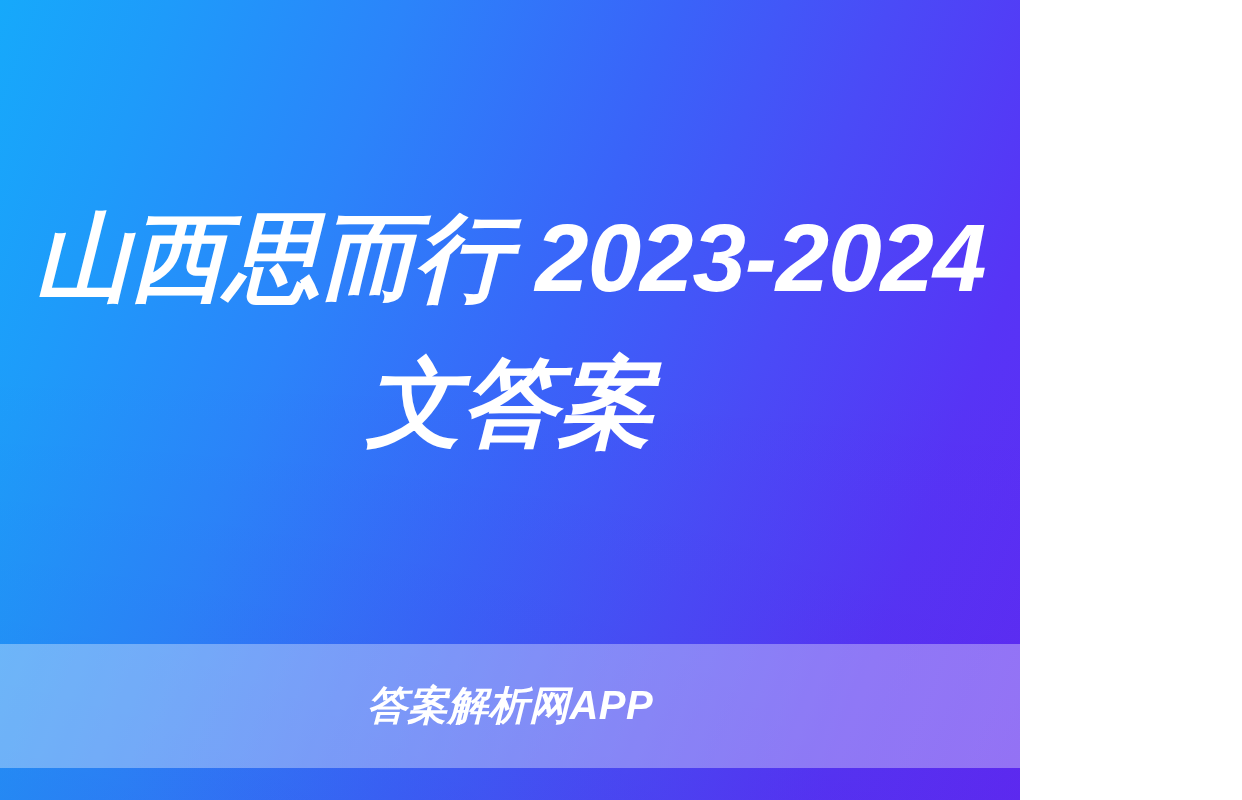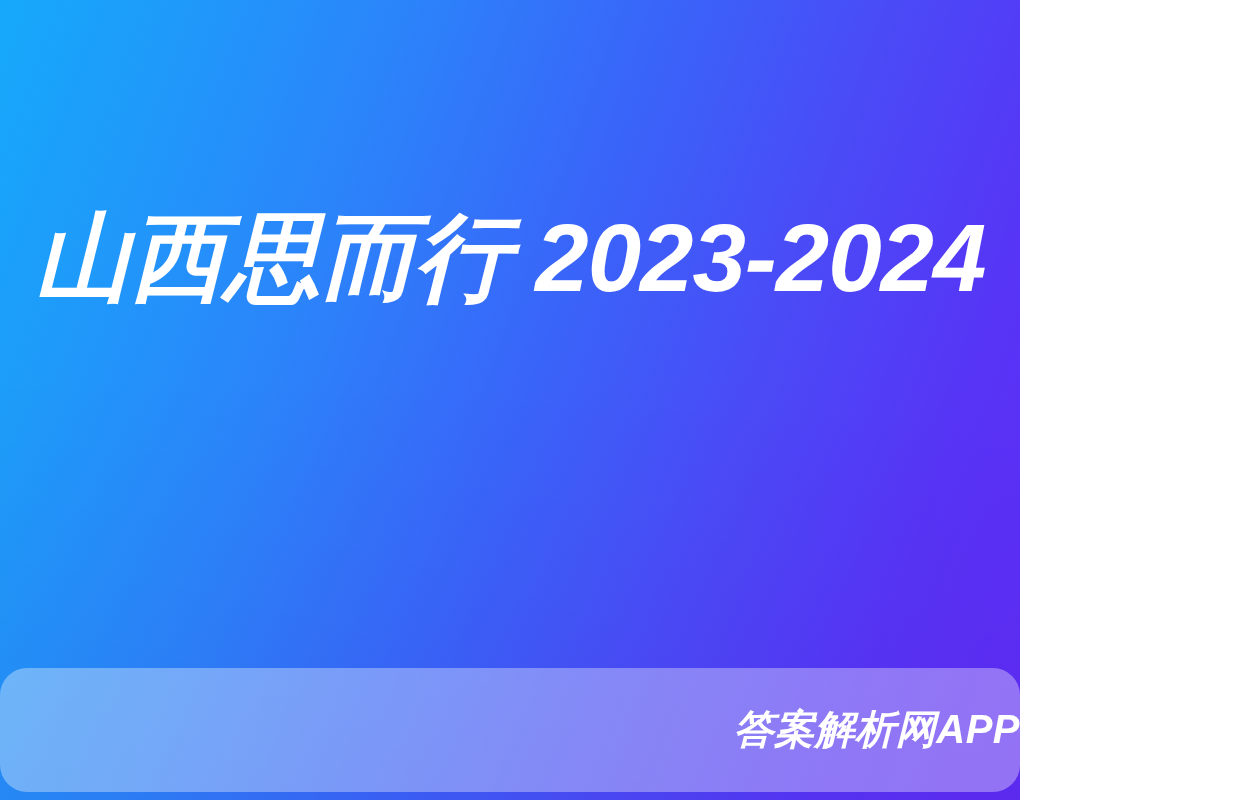--- a/index.html
+++ b/index.html
@@ -62,28 +62,27 @@
   }
   .headline .line.l1 { letter-spacing: -1px; }
   .headline .line.l2 { letter-spacing: -1px; }
   .headline .line.l3 { letter-spacing: 0px; }
 
   
   .band {
     position: absolute;
     left: 0;
     right: 0;
-    top: 668px;
+    top: 644px;
     height: 124px;
     z-index: 4;
     background: rgba(255,255,255,0.34);
     display: flex;
     align-items: center;
-    justify-content: flex-end;
-    border-radius: 27px;
+    justify-content: center;
   }
 
   .watermark {
     color: #ffffff;
     font-size: 40px;
     line-height: 40px;
     font-weight: 700;
     font-style: italic;
     letter-spacing: 0.5px;
     white-space: nowrap;
@@ -91,19 +90,20 @@
     top: -1px;
   }
 </style>
 </head>
 <body>
 
 <div id="stage">
 
   <div class="headline">
     <span class="line l1">山西思而行 2023-2024</span>
+    <span class="line l3">文答案</span>
   </div>
 
   <div class="band">
     <span class="watermark">答案解析网APP</span>
   </div>
 
 </div>
 
 </body></html>

